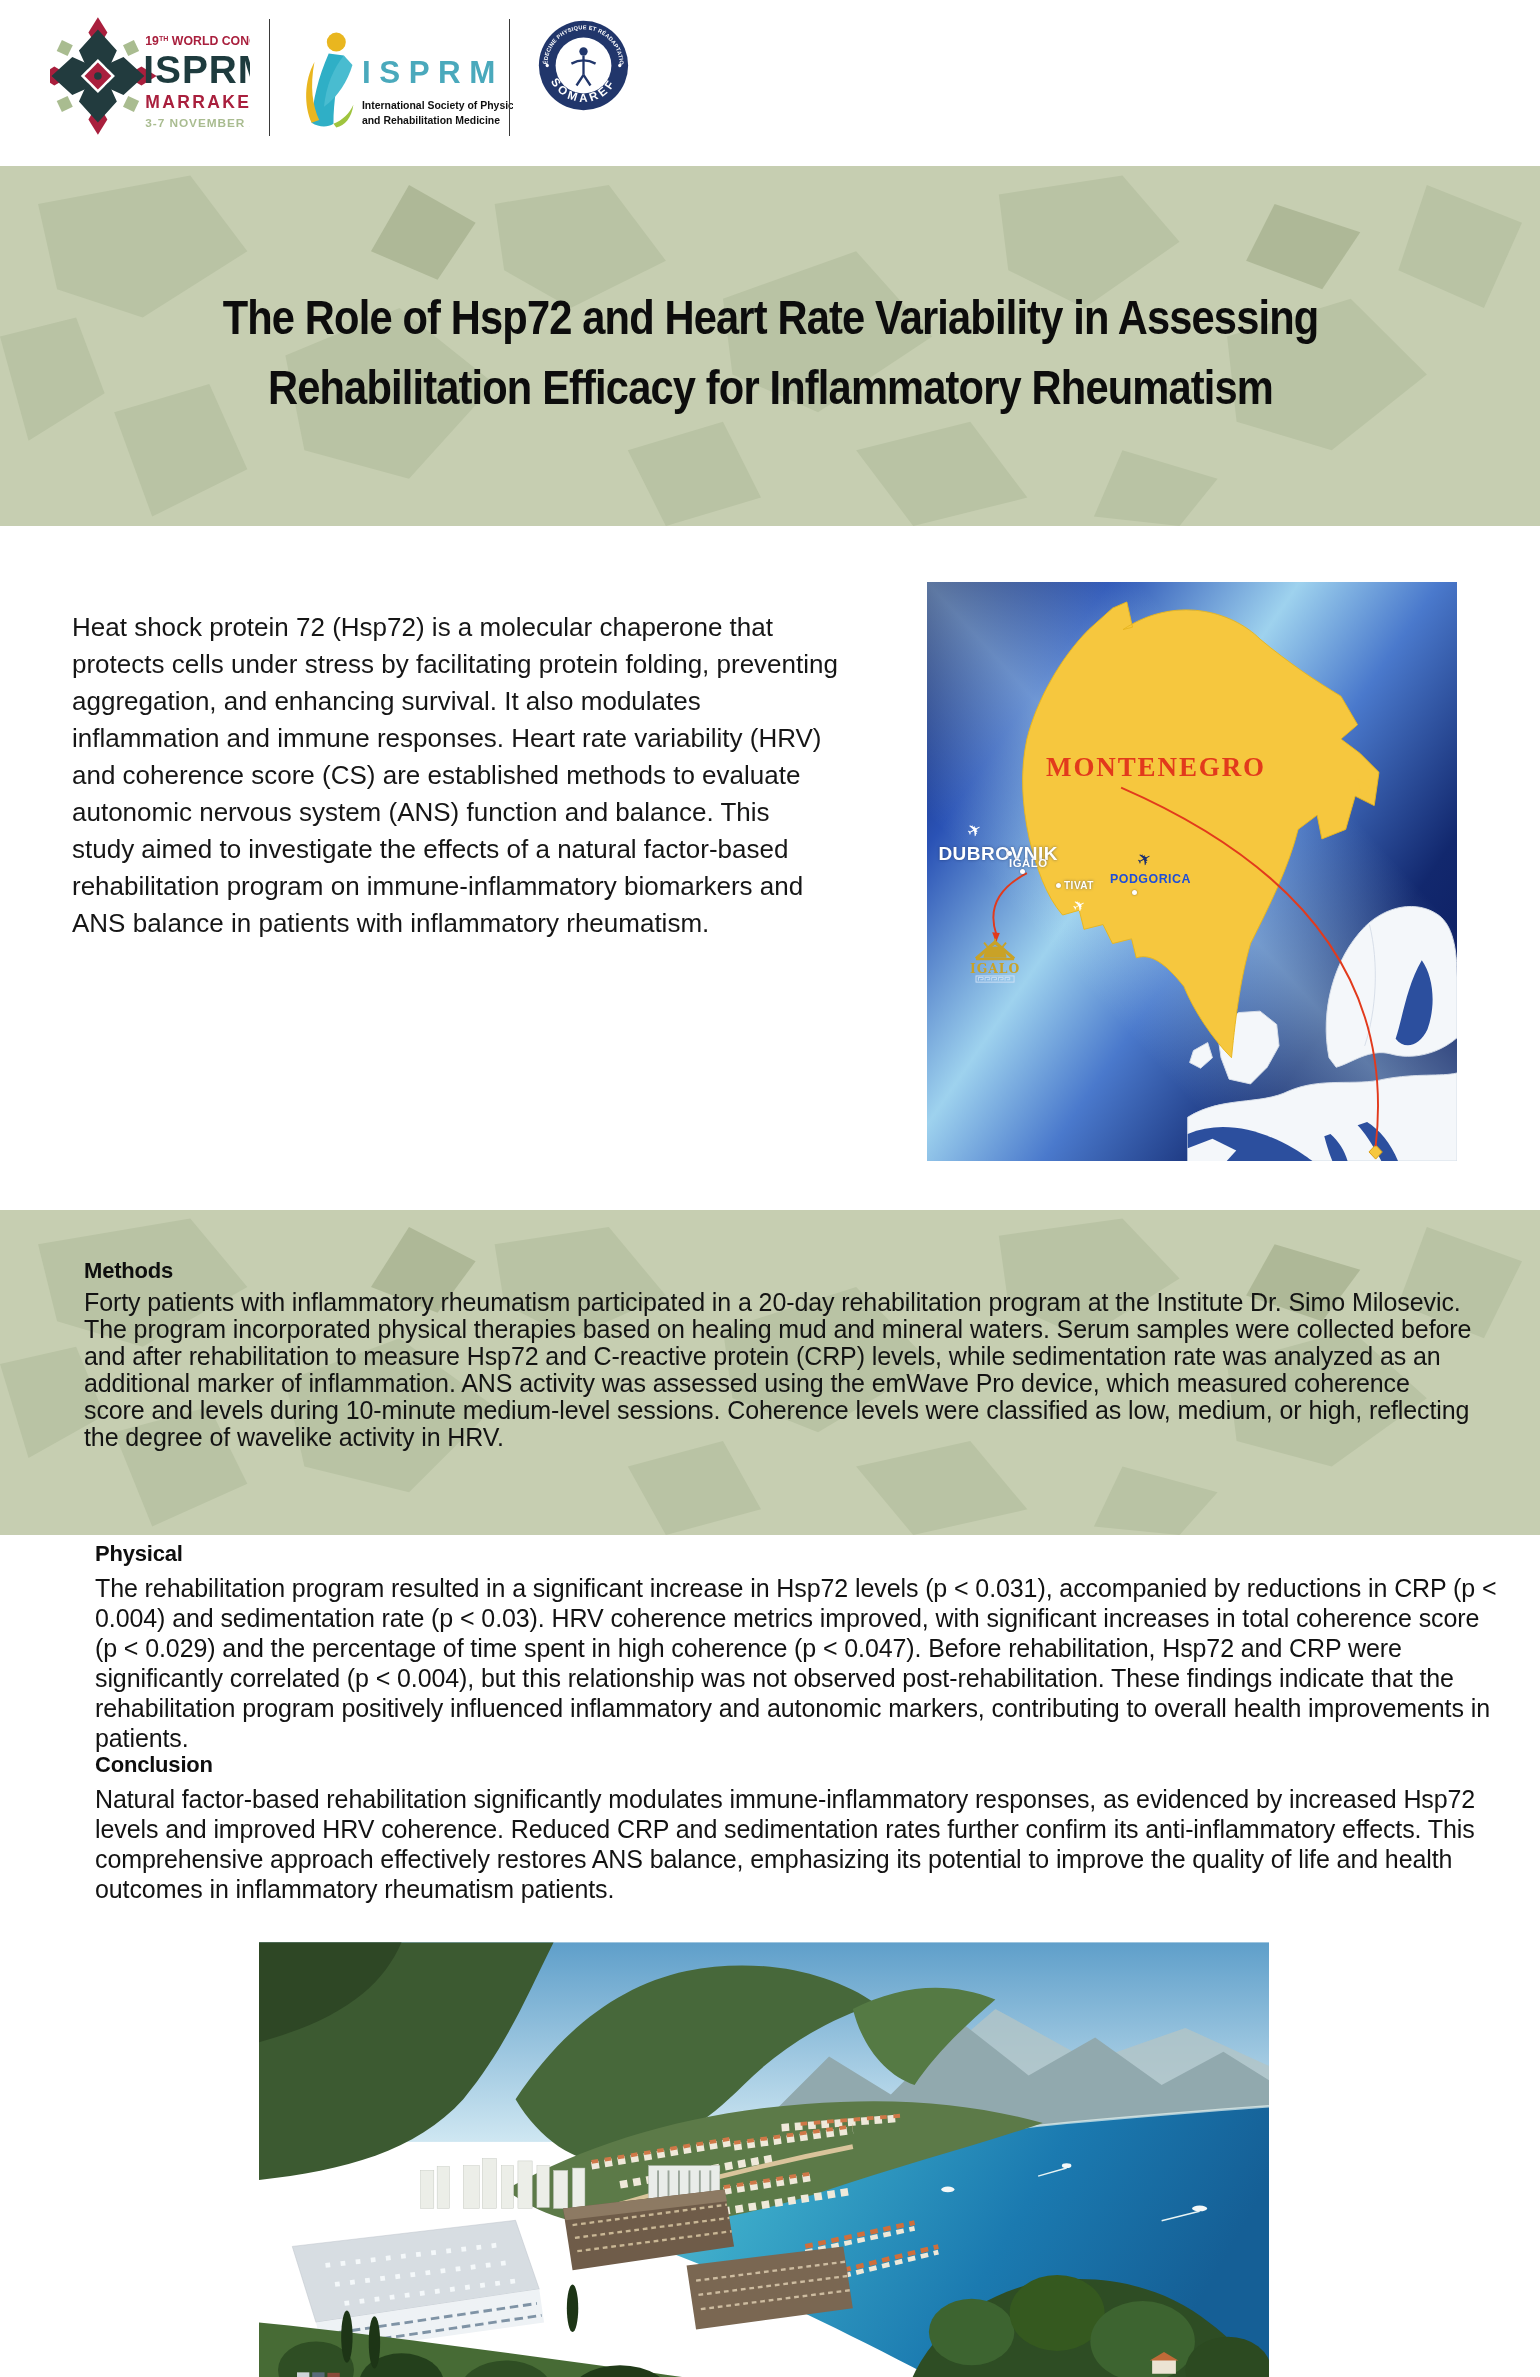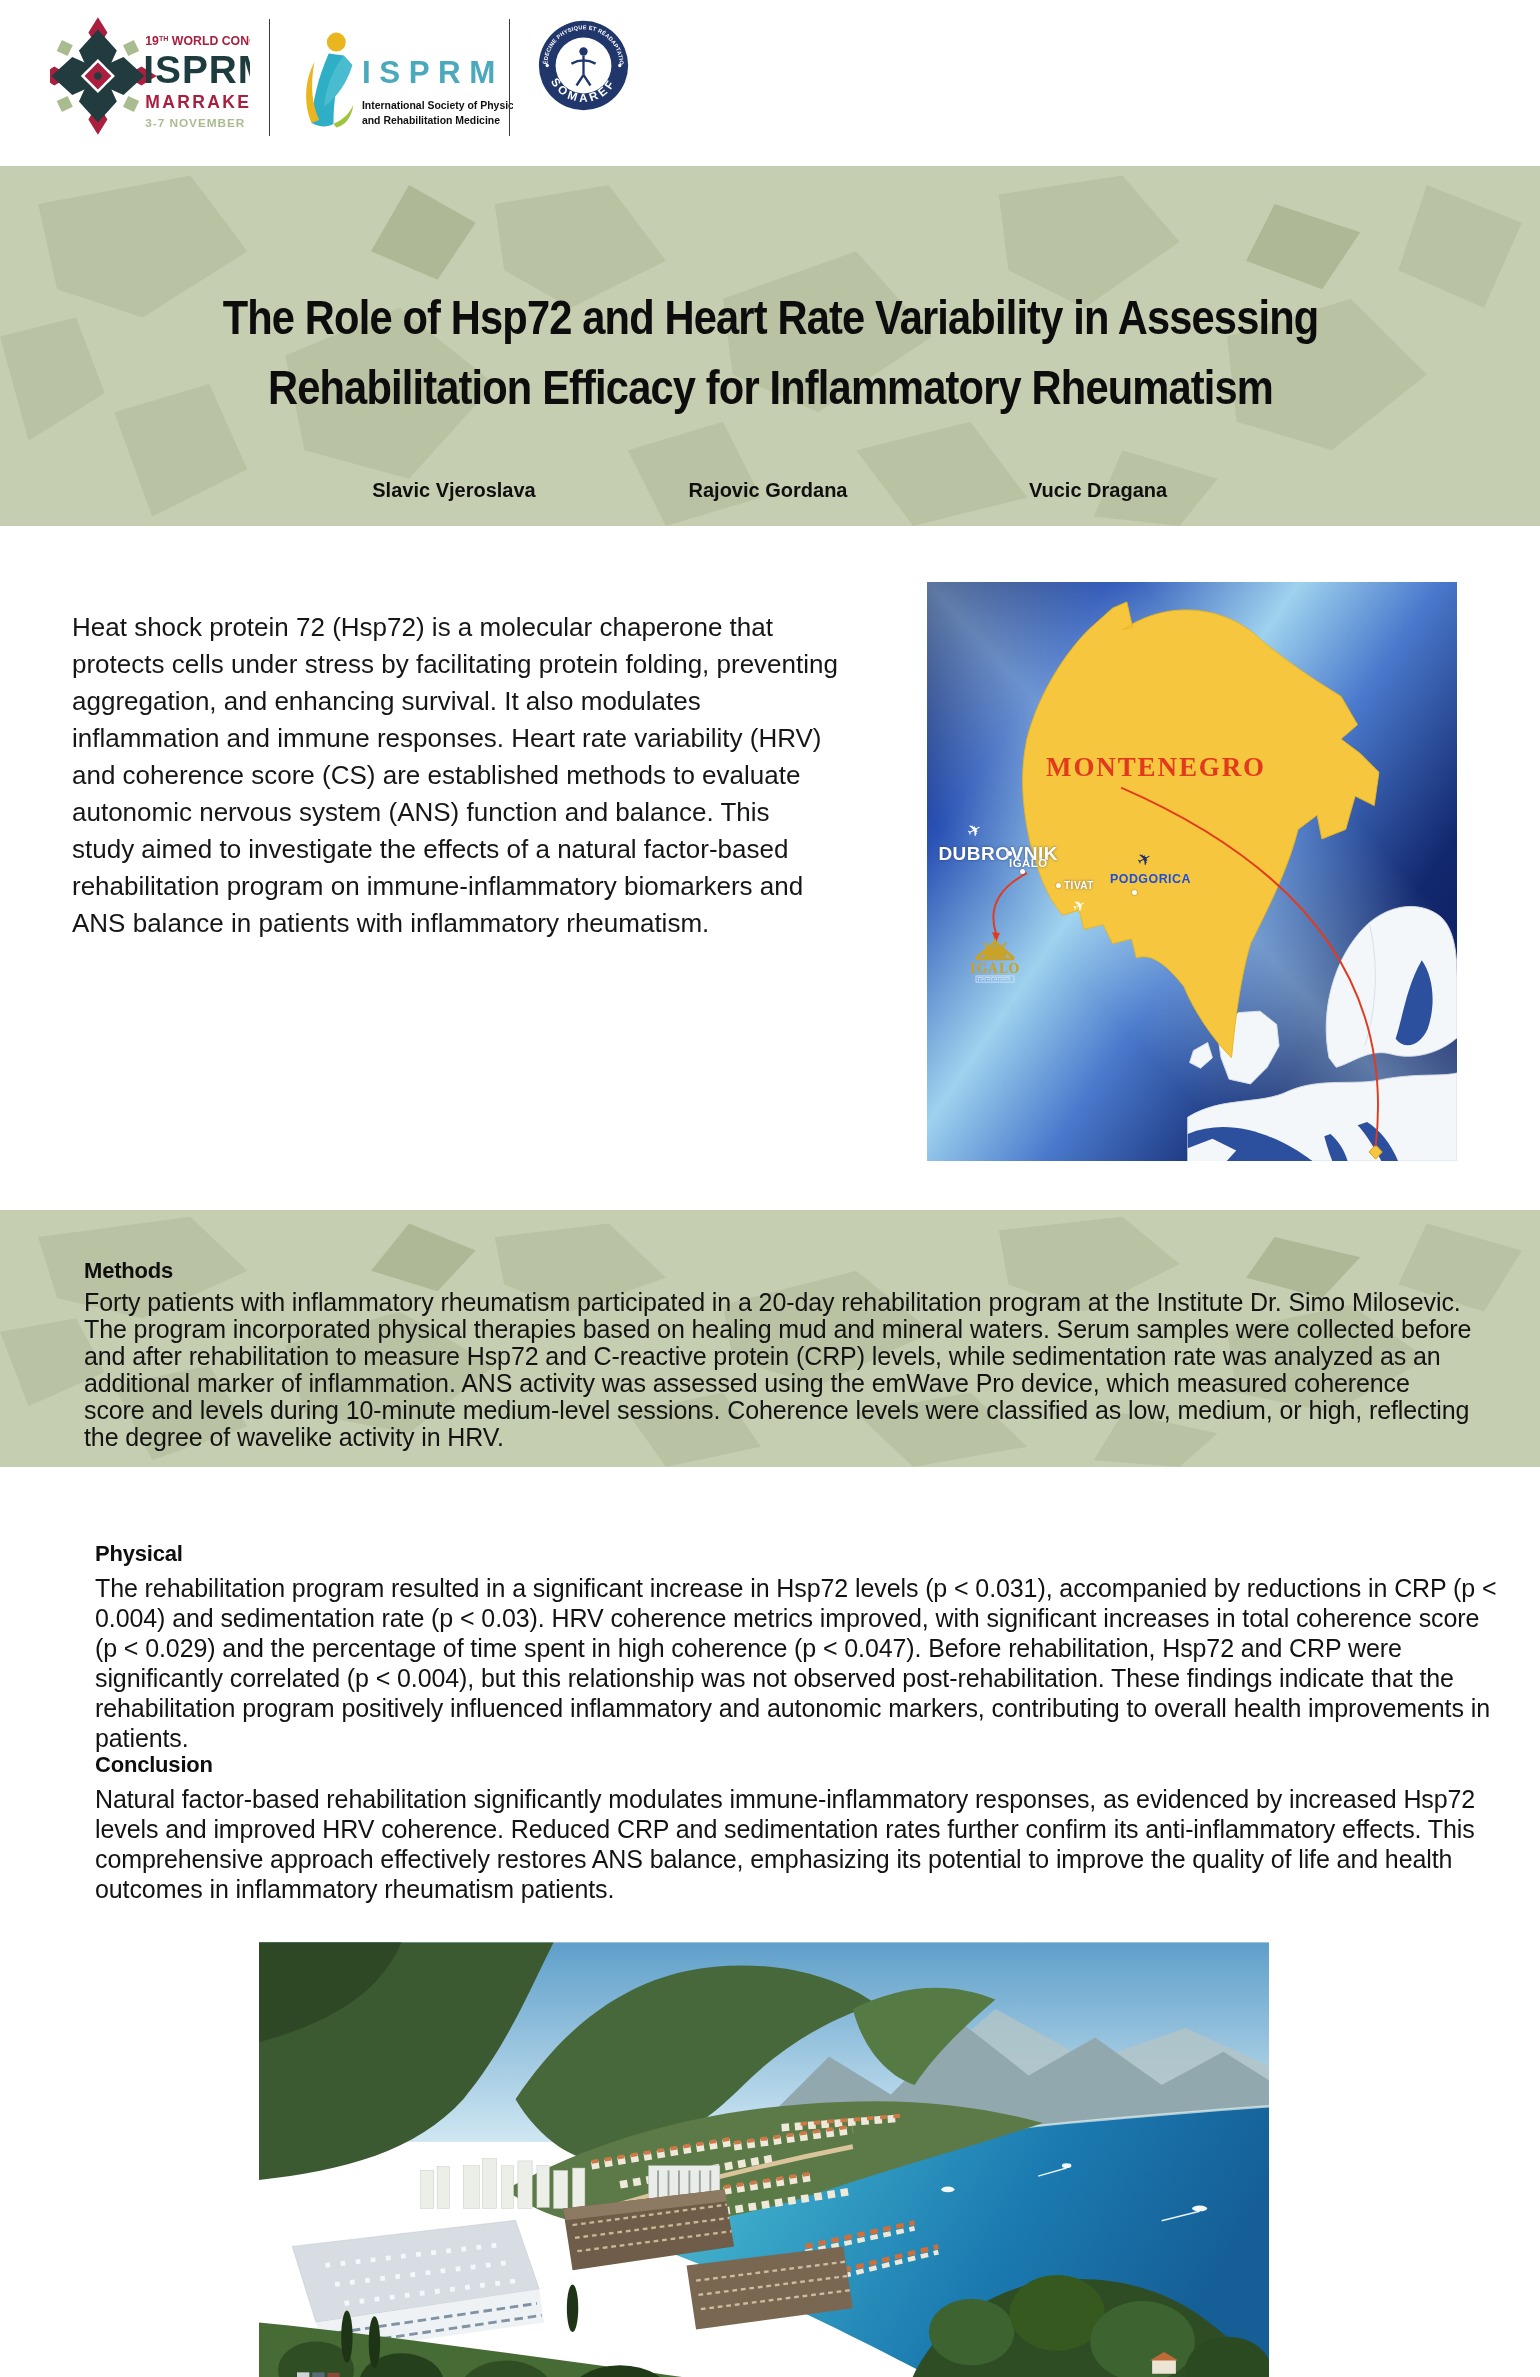--- a/index.html
+++ b/index.html
@@ -127,25 +127,20 @@
         <polygon points="660,300 760,270 800,350 700,380"></polygon>
         <polygon points="0,180 80,160 110,240 30,290"></polygon>
         <polygon points="1180,300 1280,330 1240,380 1150,370"></polygon>
         <polygon points="430,20 500,60 460,120 390,90" fill="#aeb897"></polygon>
         <polygon points="1340,40 1430,70 1390,130 1310,100" fill="#aeb897"></polygon>
       </g>
     </svg>
     <div class="abs" style="left:0;top:116px;width:100%;">
       <div class="title-line">The Role of Hsp72 and Heart Rate Variability in Assessing</div>
       <div class="title-line">Rehabilitation Efficacy for Inflammatory Rheumatism</div>
-    </div>
-    <div class="abs" style="left:0;top:313px;width:1541px;height:28.5px;">
-      <span class="author" style="left:454px;">Slavic Vjeroslava</span>
-      <span class="author" style="left:768px;">Rajovic Gordana</span>
-      <span class="author" style="left:1098px;">Vucic Dragana</span>
     </div>
   </div>
 
   <div class="para intro-text" style="left:48px;top:609px;width:766px;">Heat shock protein 72 (Hsp72) is a molecular chaperone that protects cells under stress by facilitating protein folding, preventing aggregation, and enhancing survival. It also modulates inflammation and immune responses. Heart rate variability (HRV) and coherence score (CS) are established methods to evaluate autonomic nervous system (ANS) function and balance. This study aimed to investigate the effects of a natural factor-based rehabilitation program on immune-inflammatory biomarkers and ANS balance in patients with inflammatory rheumatism.</div>
 
   <div class="map">
     <svg class="mapbg" viewBox="0 0 1114 1217" preserveAspectRatio="none">
       <defs>
         <linearGradient id="seaBg" x1="0" y1="0" x2="1" y2="0.75">
           <stop offset="0" stop-color="#0c1a57"></stop>
@@ -220,21 +215,21 @@
     <span class="map-label lbl-navy" style="left:183px;top:290px;font-size:12.4px;letter-spacing:0.5px;">PODGORICA</span>
     <span class="plane" style="left:40px;top:238px;font-size:17px;color:#ffffff;">✈</span>
     <span class="plane" style="left:146px;top:315px;font-size:15px;color:#ffffff;">✈</span>
     <span class="plane" style="left:210px;top:267px;font-size:17px;color:#1b2f6e;">✈</span>
     <span class="cdot" style="left:80px;top:269px;"></span>
     <span class="cdot" style="left:93px;top:287px;"></span>
     <span class="cdot" style="left:129px;top:301px;"></span>
     <span class="cdot" style="left:205px;top:308px;"></span>
   </div>
 
-  <div class="band" style="top:1210px;height:257px;">
+  <div class="band" style="top:1210px;height:325px;">
     <svg class="camo" viewBox="0 0 1620 380" preserveAspectRatio="none">
       <use href="#camoShapes"></use>
     </svg>
     <div class="abs sec-head" style="left:84px;top:48px;">Methods</div>
     <div class="abs sec-body" style="left:84px;top:79px;width:1393px;line-height:27px;">Forty patients with inflammatory rheumatism participated in a 20-day rehabilitation program at the Institute Dr. Simo Milosevic. The program incorporated physical therapies based on healing mud and mineral waters. Serum samples were collected before and after rehabilitation to measure Hsp72 and C-reactive protein (CRP) levels, while sedimentation rate was analyzed as an additional marker of inflammation. ANS activity was assessed using the emWave Pro device, which measured coherence score and levels during 10-minute medium-level sessions. Coherence levels were classified as low, medium, or high, reflecting the degree of wavelike activity in HRV.</div>
   </div>
 
   <div class="para sec-head" style="left:71px;top:1541px;">Physical</div>
   <div class="para sec-body" style="left:71px;top:1573px;width:1403px;line-height:30px;">The rehabilitation program resulted in a significant increase in Hsp72 levels (p &lt; 0.031), accompanied by reductions in CRP (p &lt; 0.004) and sedimentation rate (p &lt; 0.03). HRV coherence metrics improved, with significant increases in total coherence score (p &lt; 0.029) and the percentage of time spent in high coherence (p &lt; 0.047). Before rehabilitation, Hsp72 and CRP were significantly correlated (p &lt; 0.004), but this relationship was not observed post-rehabilitation. These findings indicate that the rehabilitation program positively influenced inflammatory and autonomic markers, contributing to overall health improvements in patients.</div>
 

